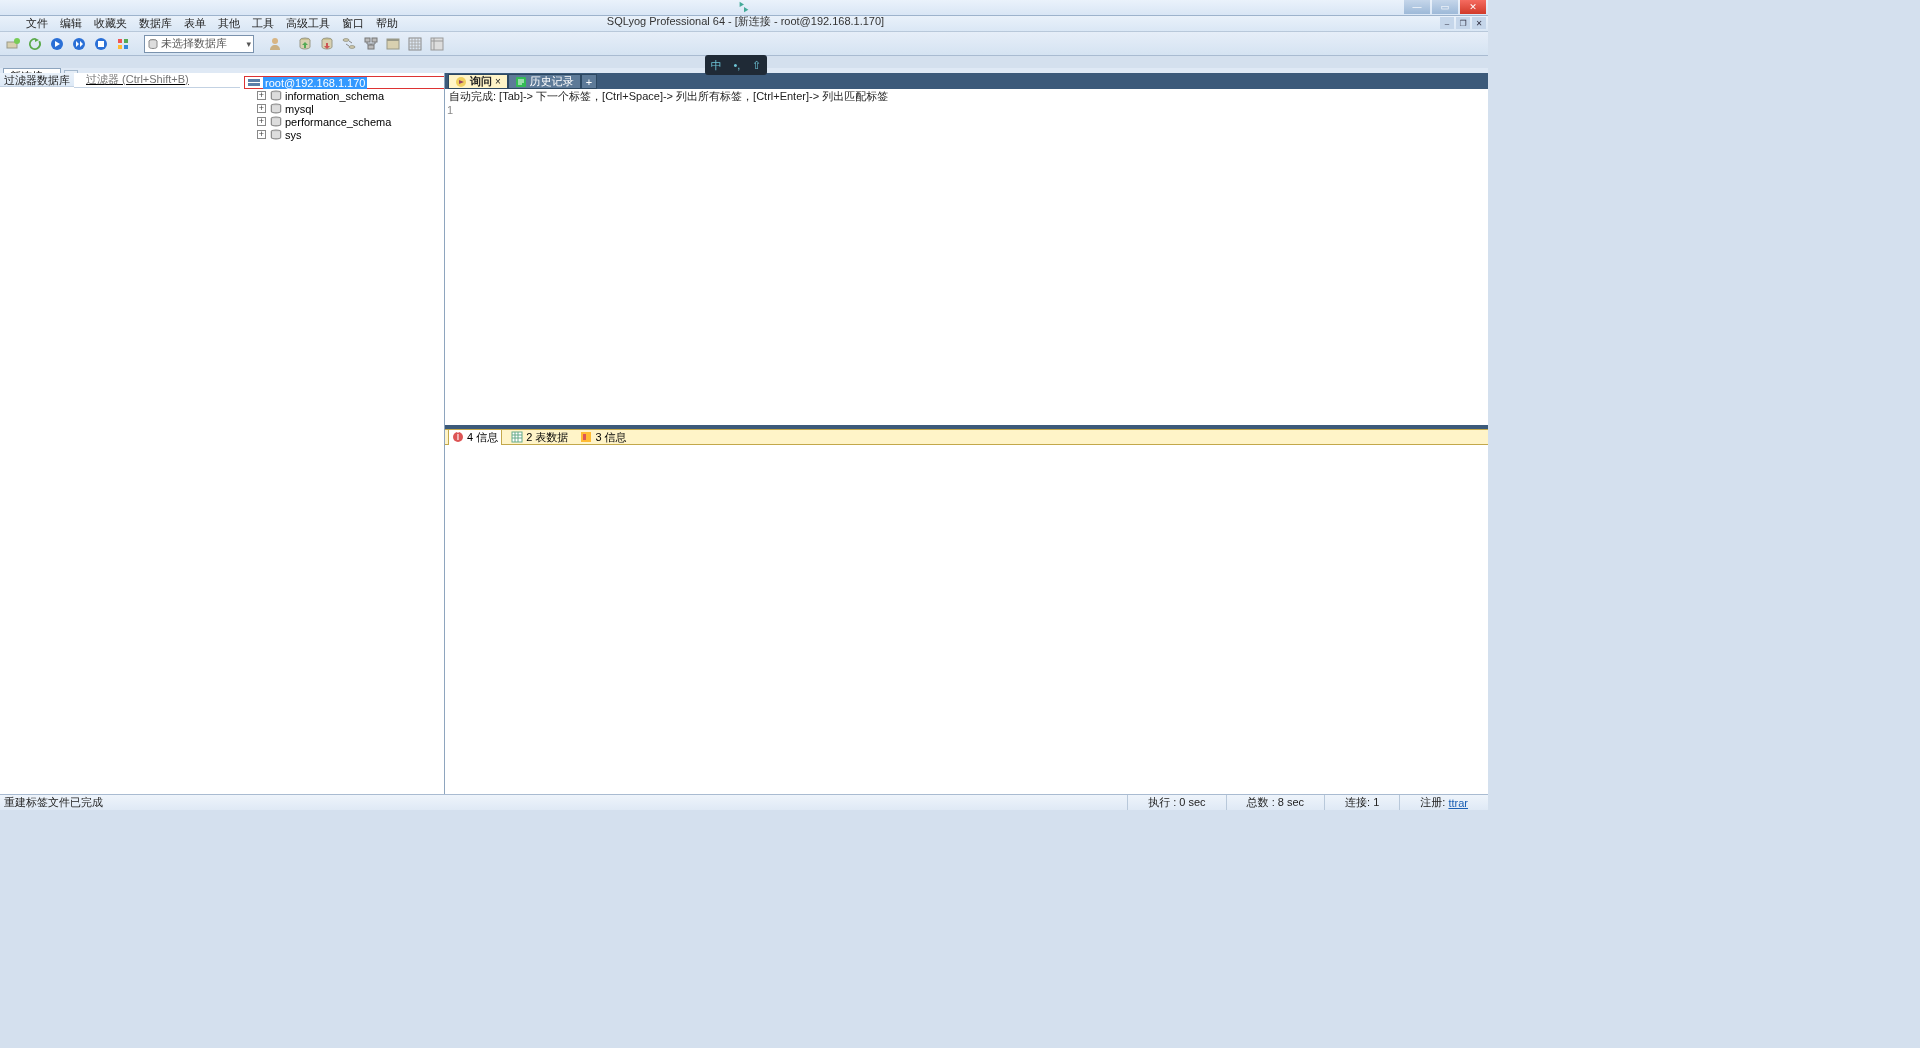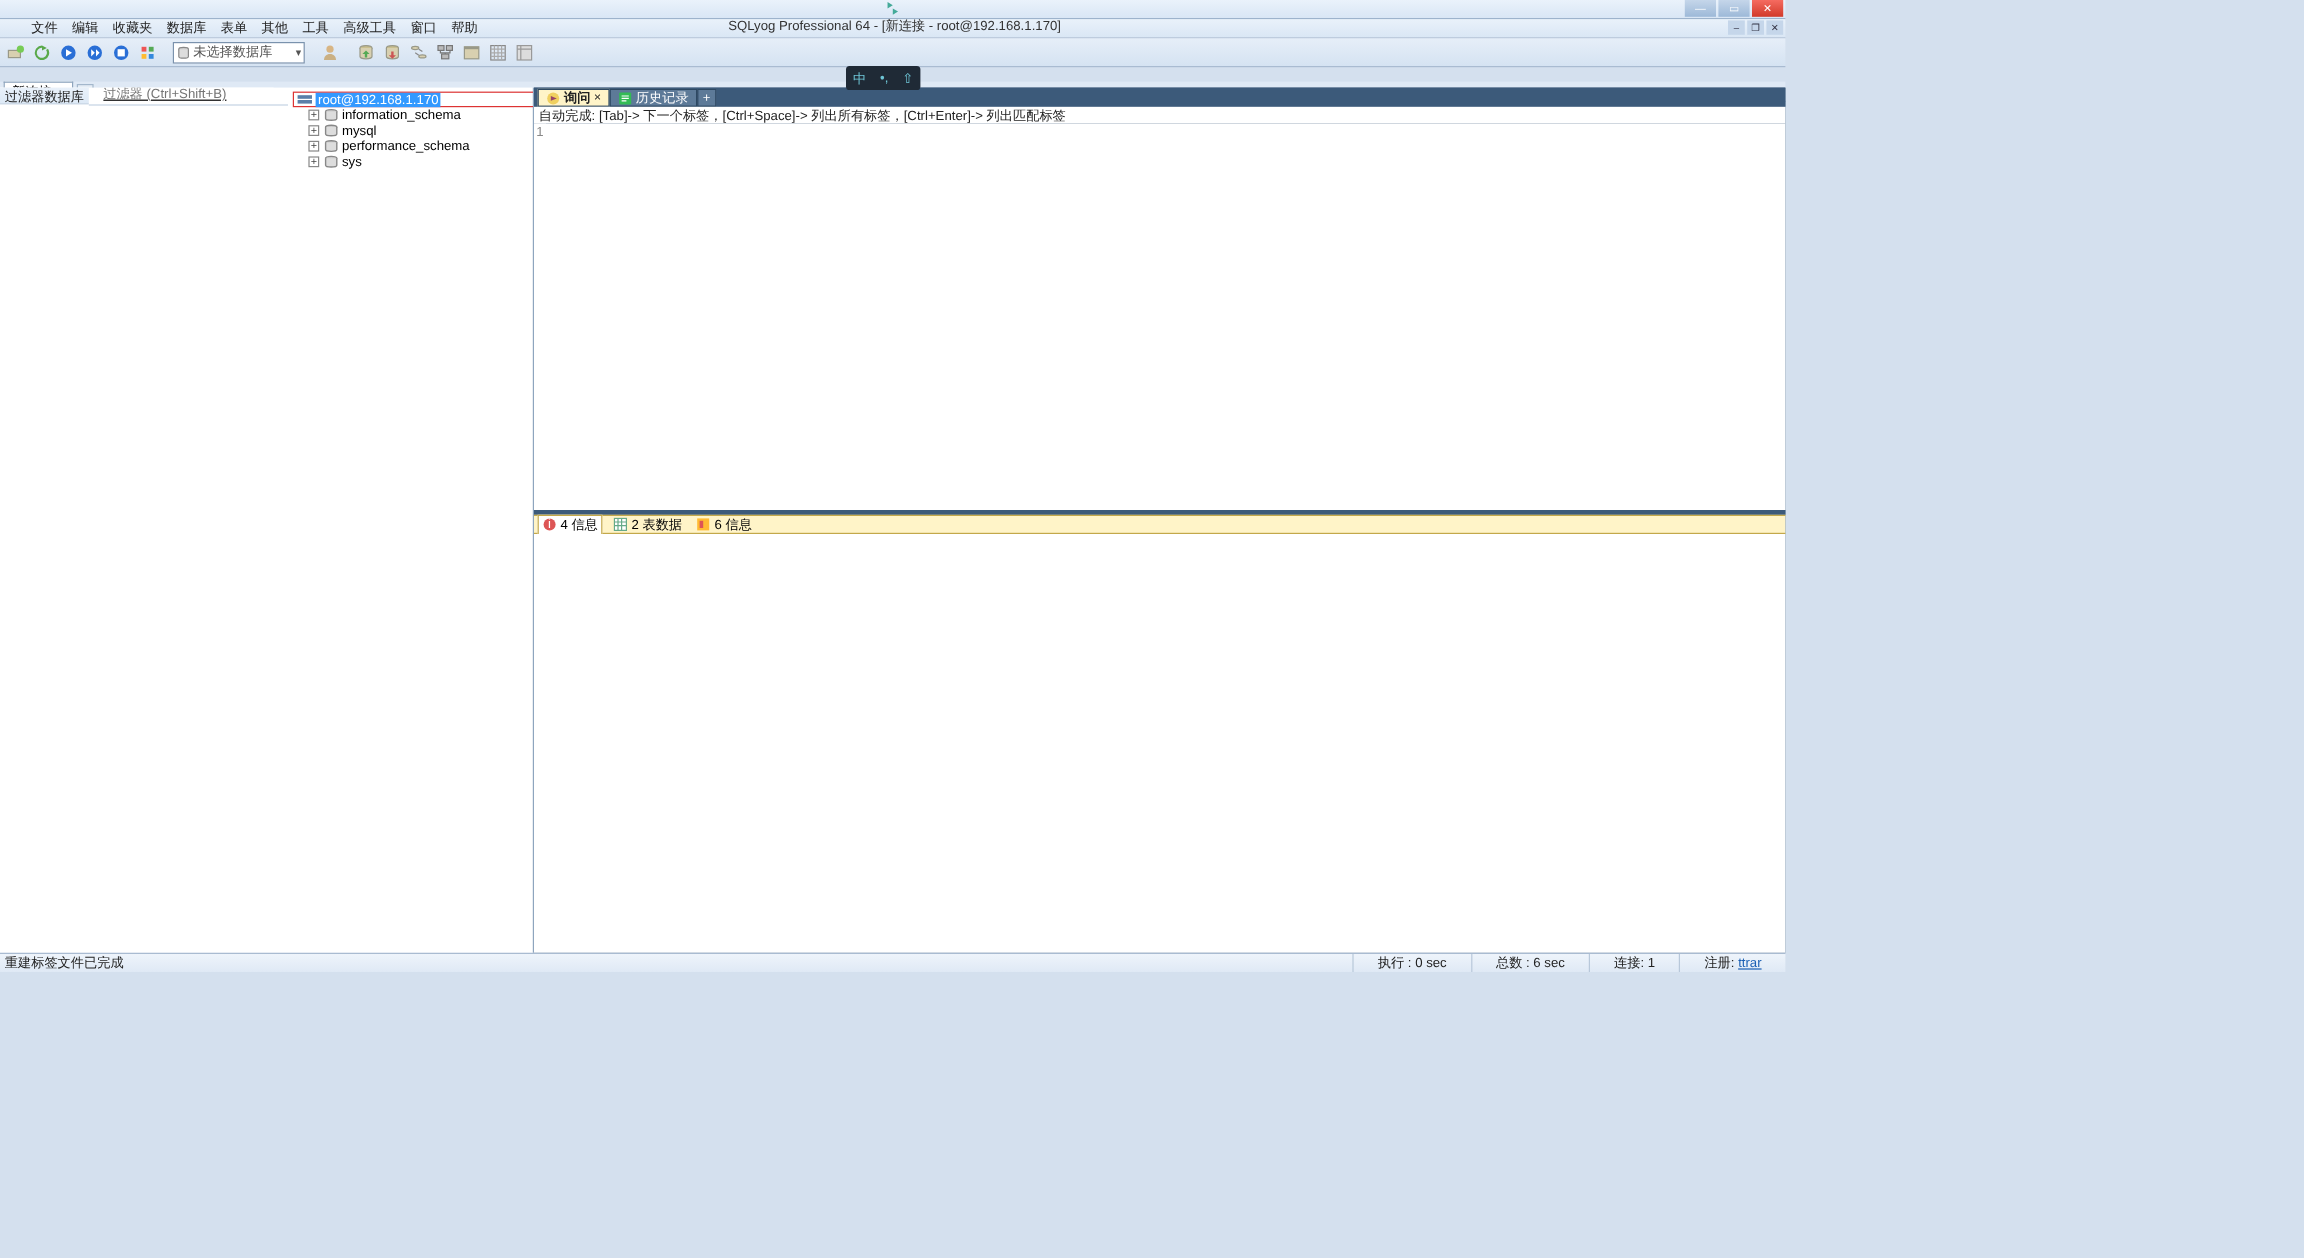--- a/index.html
+++ b/index.html
@@ -314,31 +314,31 @@
               <rect x="1" y="1" width="10" height="10" fill="#fff" stroke="#6a8"></rect>
               <path d="M1 4h10M1 7h10M4 1v10M7 1v10" stroke="#6a8"></path>
             </svg></span>
         <span>2 表数据</span>
       </div>
       <div class="rtab">
         <span class="rico"><svg viewBox="0 0 12 12">
               <rect x="1" y="1" width="10" height="10" fill="#fb3"></rect>
               <rect x="3" y="3" width="3" height="6" fill="#d55"></rect>
             </svg></span>
-        <span>6 信息</span>
+        <span>3 信息</span>
       </div>
     </div>
     <div class="resultarea"></div>
   </div>
 </div>
 
 <div class="statusbar">
   <div class="sleft">重建标签文件已完成</div>
   <div class="scell">执行 : 0 sec</div>
-  <div class="scell">总数 : 6 sec</div>
+  <div class="scell">总数 : 8 sec</div>
   <div class="scell">连接:  1</div>
   <div class="scell">
     <span>注册:</span>&nbsp;
     <span class="reg">ttrar</span>
   </div>
 </div>
 
 <div class="ime">
   <span>中</span>
   <span>•,</span>

